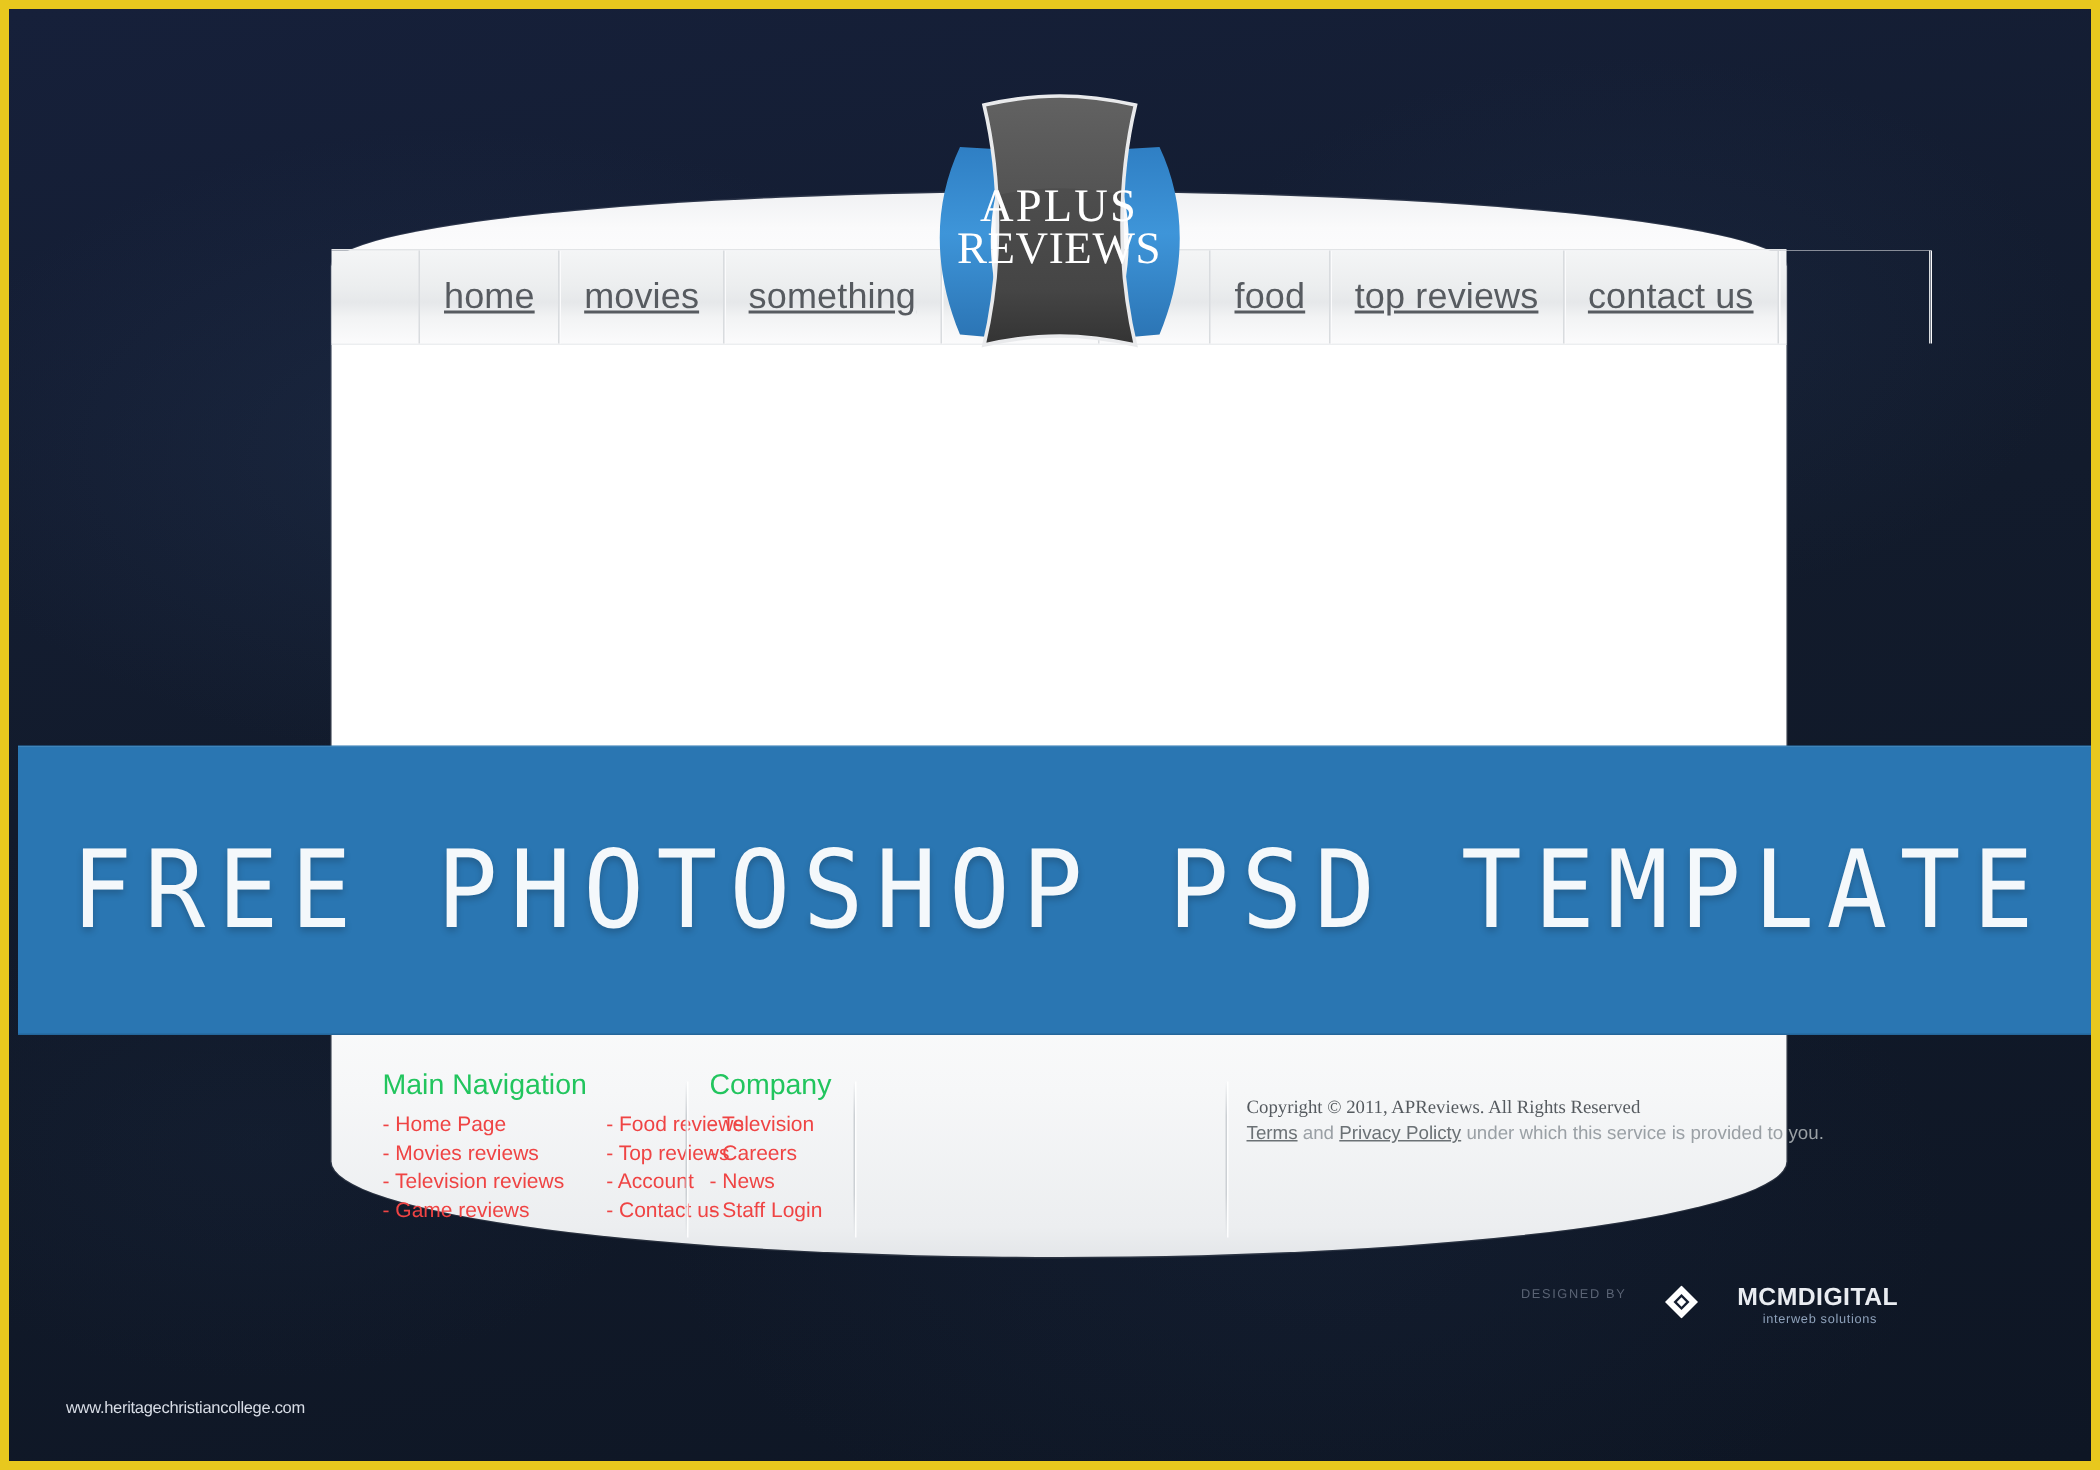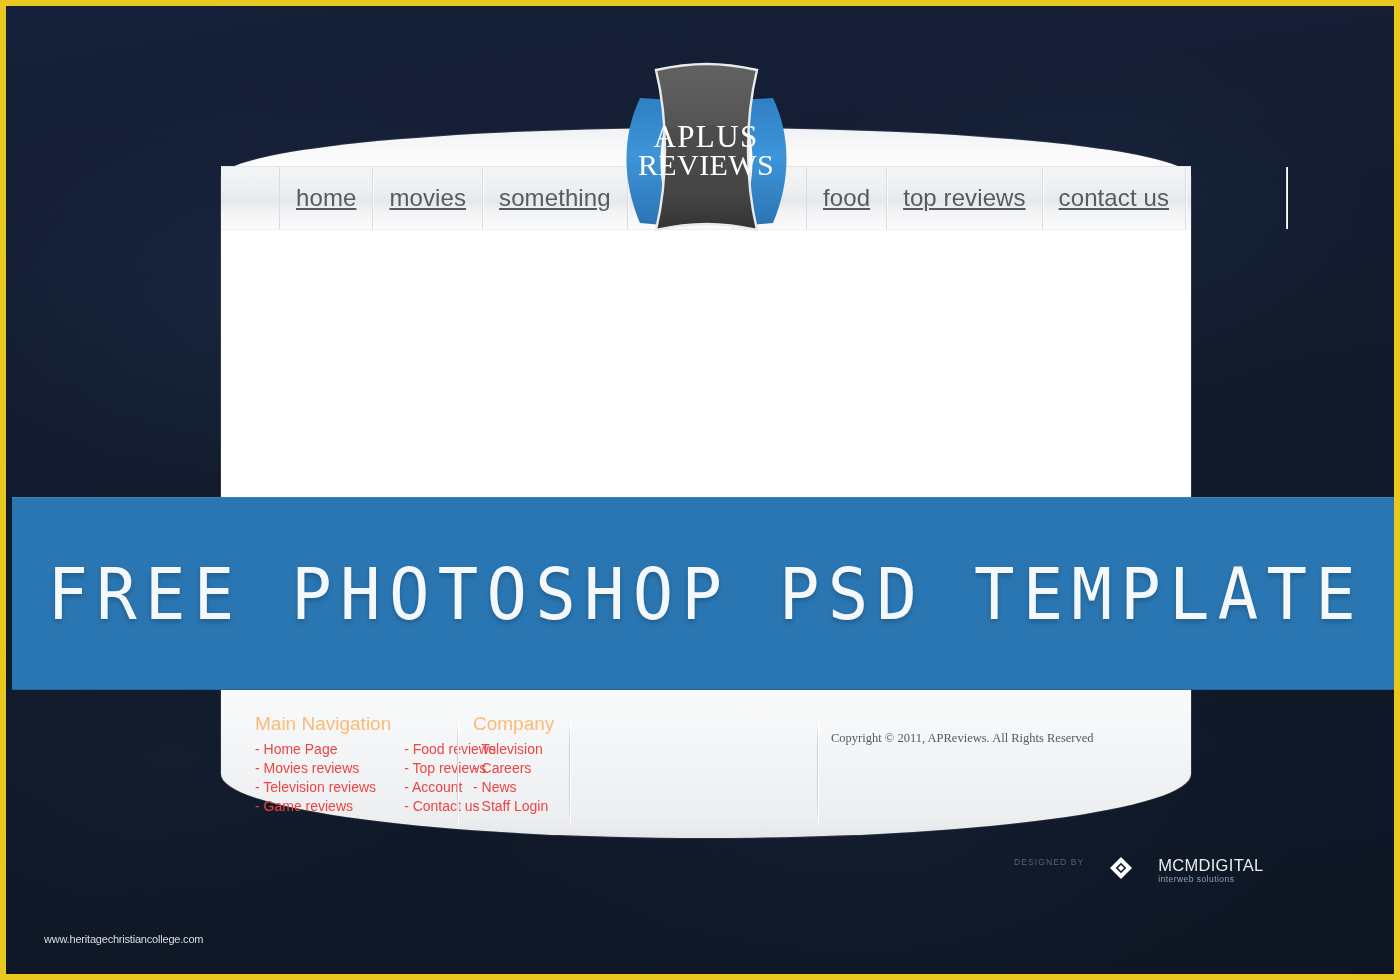--- a/index.html
+++ b/index.html
@@ -164,21 +164,21 @@
     position: absolute;
     top: 8px;
     width: 1px;
     height: 104px;
     background: linear-gradient(180deg,
       rgba(205,208,212,0) 0%, #ccd0d4 22%, #ccd0d4 72%, rgba(205,208,212,0) 100%);
     box-shadow: 1px 0 0 rgba(255,255,255,.9);
   }
   .fhead {
     font-size: 19px;
-    color: #fdba74;
+    color: #22c55e;
     margin: 0 0 5px 0;
     font-weight: 400;
     white-space: nowrap;
   }
   .flist {
     list-style: none;
     margin: 0;
     padding: 0;
   }
   .flist li {
@@ -281,28 +281,29 @@
     width: 22px; height: 22px;
   }
   #credit-name {
     line-height: 1;
   }
   #credit-name .n1 {
     display: block;
     font-size: 16.5px;
     letter-spacing: .3px;
     color: #e9ecf1;
-    font-weight: 400;
+    font-weight: 700;
   }
   #credit-name .n2 {
     display: block;
     font-size: 8.5px;
     letter-spacing: .45px;
     color: #8fa2bb;
     margin-top: 1px;
+    margin-left: 17px;
   }
 
   
   #watermark {
     position: absolute;
     left: 38px;
     top: 927px;
     font-size: 11px;
     color: #d8dde6;
     letter-spacing: -.2px;
@@ -366,20 +367,21 @@
         </ul>
       </div>
 
       <div class="fcol-div" style="left:348px;"></div>
 
 
       <div class="fcol-div" style="left:596px;"></div>
 
       <div id="copyright">
         <div id="copy-line1">Copyright © 2011, APReviews. All Rights Reserved</div>
+        <div id="copy-line2"><a>Terms</a><span> and </span><a>Privacy Policty</a><span> under which this service is provided to you.</span></div>
       </div>
     </div>
   </div>
 
   <svg id="logo" viewBox="0 0 205 180">
     <defs>
       <linearGradient id="crestg" x1="0" y1="0" x2="0" y2="1">
         <stop offset="0%" stop-color="#5b5b5b"></stop>
         <stop offset="38%" stop-color="#4d4d4d"></stop>
         <stop offset="78%" stop-color="#454545"></stop>

